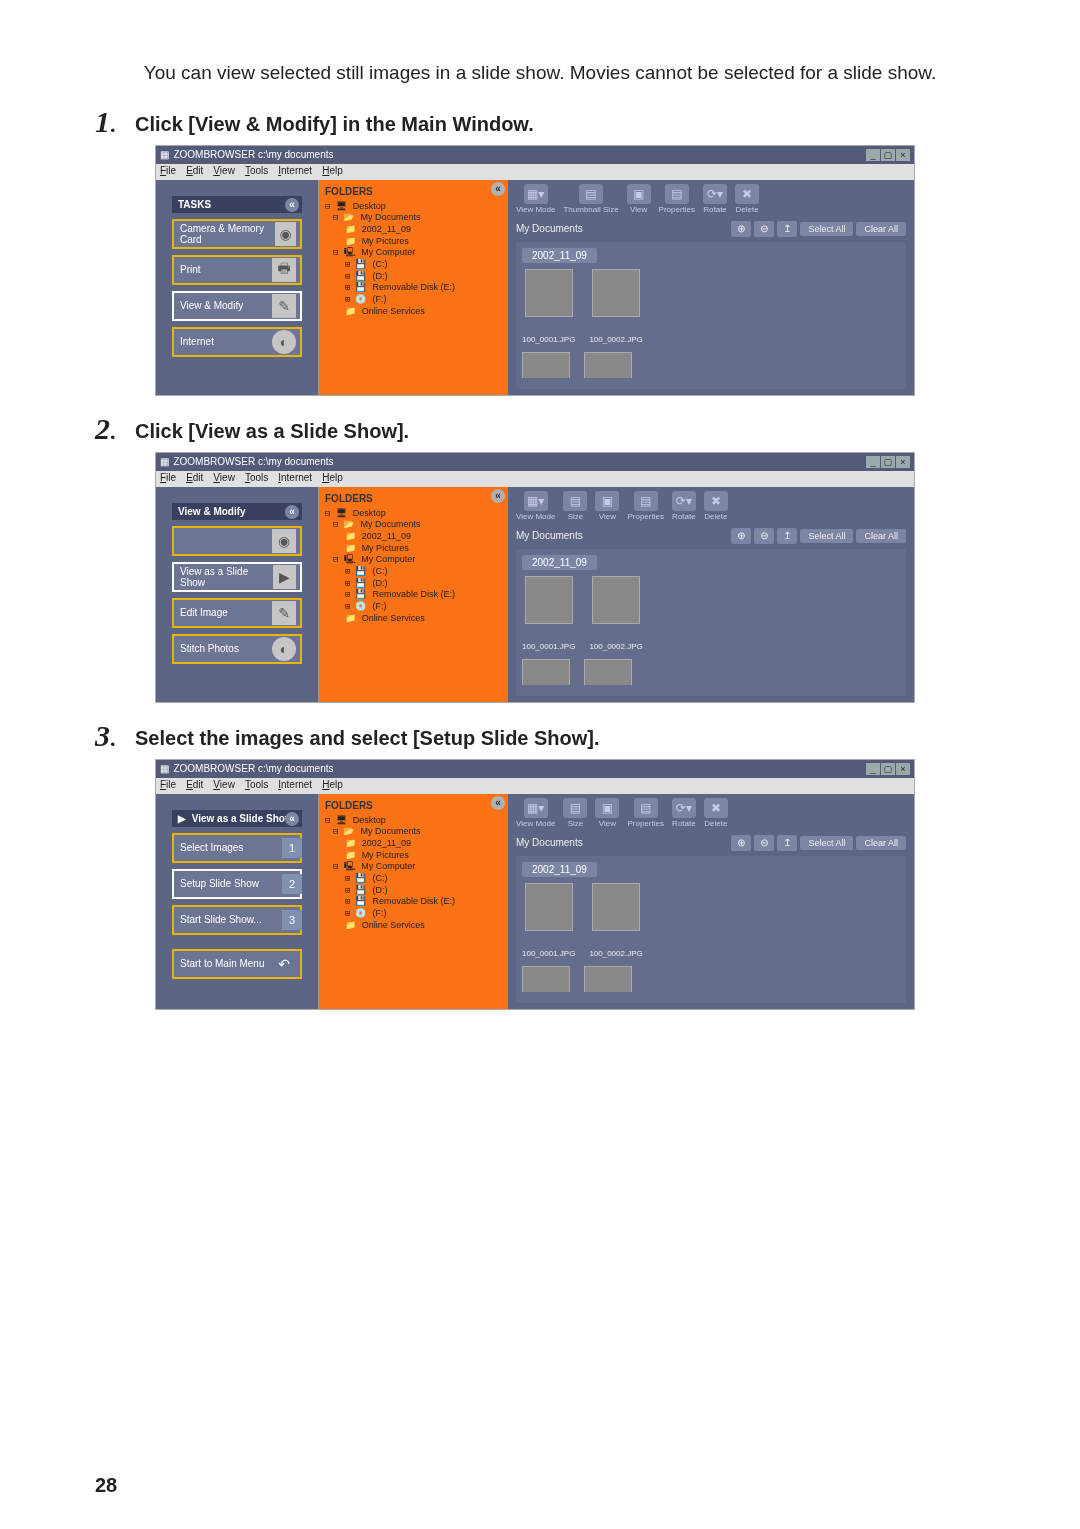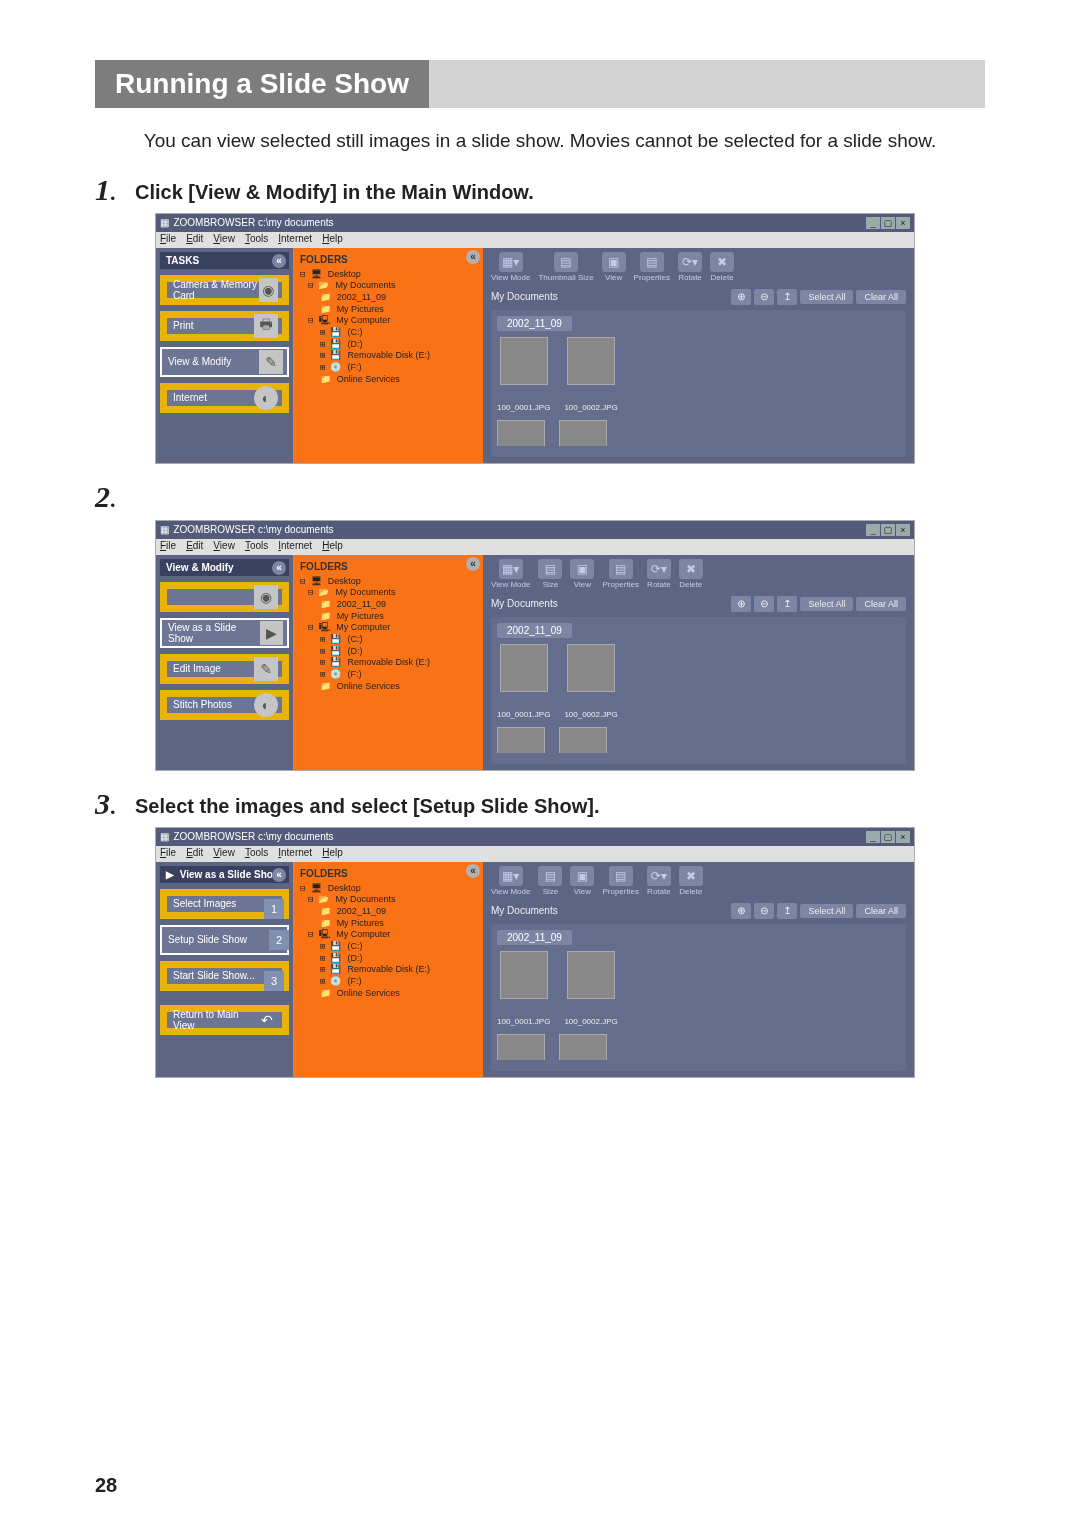--- a/index.html
+++ b/index.html
@@ -87,44 +87,44 @@
     display: flex;
     gap: 10px;
   }
   .menu-bar span u { text-decoration: underline; }
   .app-body {
     display: flex;
     height: 215px;
     background: #5d6585;
   }
   .tasks-col {
-    width: 137px;
+    width: 162px;
     background: #5d6585;
-    padding: 4px;
+    padding: 16px;
   }
   .tasks-hdr {
     background: #394060;
     color: #fff;
     font-size: 10px;
     font-weight: bold;
     padding: 3px 6px;
     position: relative;
   }
   .collapse-btn {
     position: absolute;
     right: 3px; top: 2px;
     width: 14px; height: 14px;
     background: #7d85a5;
     border-radius: 50%;
     display:flex; align-items:center; justify-content:center;
     font-size:10px;
   }
   .task-btn {
     background: #6d7595;
-    border: 7px solid #eab308;
+    border: 2px solid #eab308;
     margin-top: 6px;
     height: 30px;
     display: flex;
     align-items: center;
     justify-content: space-between;
     padding: 0 4px 0 6px;
     color: #fff;
     font-size: 10px;
     position: relative;
   }
@@ -233,23 +233,20 @@
     bottom: 32px;
     left: 95px;
     font-size: 20px;
     font-weight: bold;
   }
 </style>
 </head>
 <body>
 
 <div class="page">
-  <div class="heading-bar">
-    <div class="heading-inner">Running a Slide Show</div>
-  </div>
 
   <div class="body-text">You can view selected still images in a slide show. Movies cannot be selected for a slide show.</div>
 
   <div class="step">
     <div class="step-num"><span>1</span><span class="step-dot">.</span></div>
     <div class="step-text">Click [View &amp; Modify] in the Main Window.</div>
   </div>
 
   <div class="screenshot">
     <div class="title-bar">
@@ -371,20 +368,21 @@
                 <div class="thumb-box cut"></div>
               </div>
           </div>
         </div>
       </div>
     </div>
   </div>
 
   <div class="step">
     <div class="step-num"><span>2</span><span class="step-dot">.</span></div>
+    <div class="step-text">Click [View as a Slide Show].</div>
   </div>
 
   <div class="screenshot">
     <div class="title-bar">
       <div class="title-bar-left">
           <span>▦</span>
           <span>ZOOMBROWSER c:\my documents</span>
         </div>
       <div class="win-icons">
           <span>_</span>
@@ -534,21 +532,21 @@
         </div>
         <div class="task-btn highlighted">
           <span>Setup Slide Show</span>
           <span class="task-num-badge">2</span>
         </div>
         <div class="task-btn">
           <span>Start Slide Show...</span>
           <span class="task-num-badge">3</span>
         </div>
         <div class="task-btn bottom">
-          <span>Return to Main View</span>
+          <span>Start to Main Menu</span>
           <span class="task-icon" style="background:transparent;color:#fff;">↶</span>
         </div>
       </div>
       <div class="folders-col">
         <div class="folders-hdr"><span>FOLDERS</span><span class="collapse-btn" style="color:#333;">«</span></div>
         <div class="tree">
           <div class="node"><span class="tree-glyph">⊟ 🖥 </span><span>Desktop</span></div>
           <div class="node node-l1"><span class="tree-glyph">⊟ 📂 </span><span>My Documents</span></div>
           <div class="node node-l2"><span class="tree-glyph">📁 </span><span>2002_11_09</span></div>
           <div class="node node-l2"><span class="tree-glyph">📁 </span><span>My Pictures</span></div>

